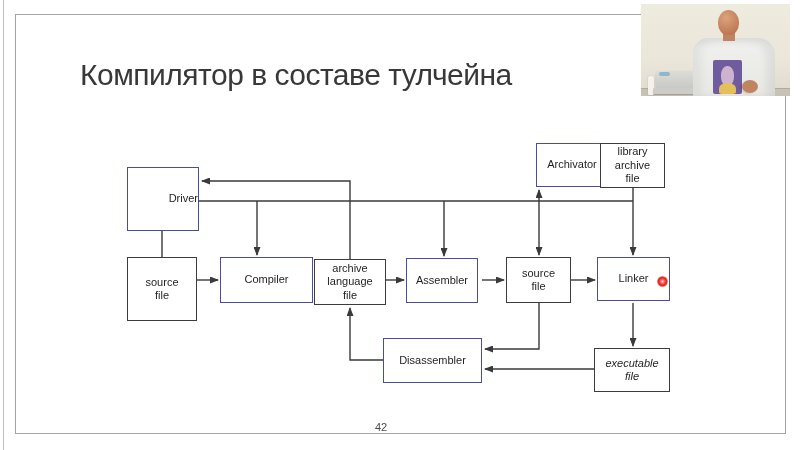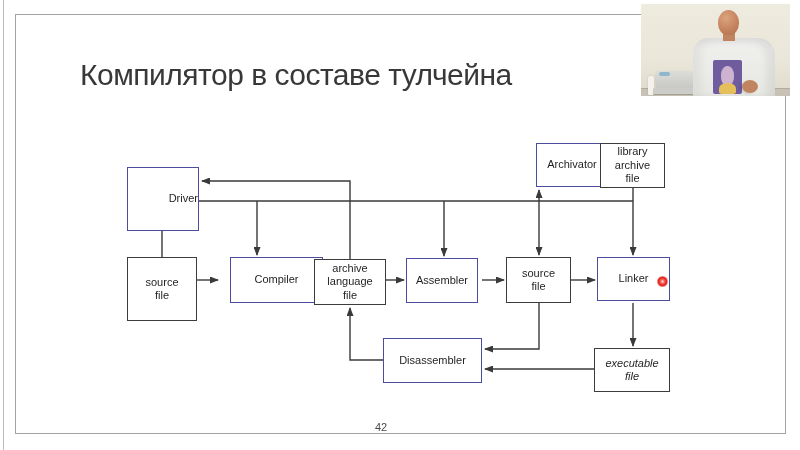--- a/index.html
+++ b/index.html
@@ -149,21 +149,21 @@
   </g>
 </svg>
 
 <div class="node node-tool" style="left:127px;top:167px;width:72px;height:64px;justify-content:flex-end;">
   <span class="node-label">Driver</span>
 </div>
 <div class="node node-file" style="left:127px;top:257px;width:70px;height:64px;">
   <span class="node-label">source
 file</span>
 </div>
-<div class="node node-tool" style="left:230px;top:257px;width:93px;height:46px;">
+<div class="node node-tool" style="left:220px;top:257px;width:93px;height:46px;">
   <span class="node-label">Compiler</span>
 </div>
 <div class="node node-file" style="left:314px;top:259px;width:72px;height:46px;">
   <span class="node-label">archive
 language
 file</span>
 </div>
 <div class="node node-tool" style="left:406px;top:258px;width:72px;height:45px;">
   <span class="node-label">Assembler</span>
 </div>

